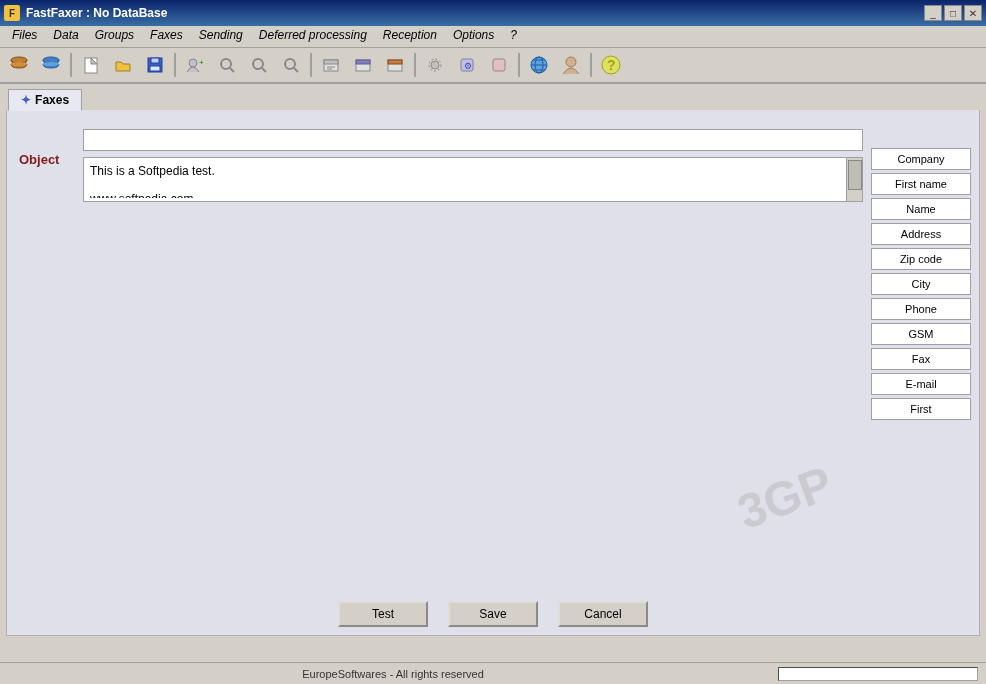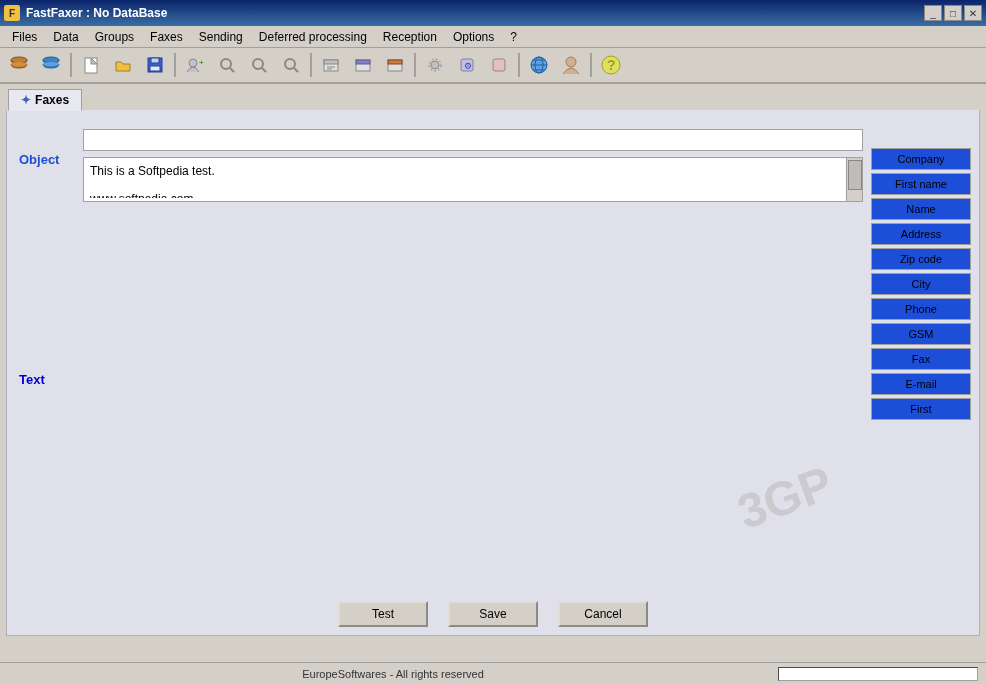--- a/index.html
+++ b/index.html
@@ -55,23 +55,23 @@
       cursor: pointer;
       display: flex; align-items: center; justify-content: center;
       color: #333;
     }
 
     
     .menu-bar {
       background: #d4d0c8;
       height: 22px;
       display: flex;
-      align-items: center;
       padding: 0 4px;
       border-bottom: 1px solid #a0a0a0;
+      font-style: italic;
     }
     .menu-item {
       padding: 2px 8px;
       cursor: pointer;
       font-size: 12px;
       color: #000;
     }
 
     
     .toolbar {
@@ -129,21 +129,21 @@
     }
 
     
     .left-labels {
       display: flex;
       flex-direction: column;
       width: 60px;
       min-width: 60px;
     }
     .label-object {
-      color: #1d4ed8;
+      color: #7f1d1d;
       font-weight: bold;
       font-size: 13px;
       padding-top: 6px;
       padding-left: 4px;
     }
     .label-text {
       color: #0000cc;
       font-weight: bold;
       font-size: 13px;
       padding-left: 4px;
@@ -200,21 +200,21 @@
     
     .right-panel {
       width: 100px;
       display: flex;
       flex-direction: column;
       gap: 3px;
       padding-top: 30px;
     }
     .field-btn {
       height: 22px;
-      background: #1d4ed8;
+      background: #ffffff;
       border: 1px solid #a0a0a0;
       cursor: pointer;
       font-size: 11px;
       text-align: center;
     }
 
     
     .bottom-buttons {
       display: flex;
       justify-content: center;
@@ -461,23 +461,20 @@
     </div>
   </div>
 
   <div class="fax-panel">
 
     <div class="content-body">
 
       <div class="left-labels">
         <div style="height:28px;"></div>
         <span class="label-object">Object</span>
-        <div style="flex:1; display:flex; align-items:center;">
-          <span class="label-text">Text</span>
-        </div>
       </div>
 
       <div class="center-panel">
 
         <input class="object-input" type="text" style="">
 
         <div class="text-area-wrapper">
           <div class="text-area-container">
             <textarea style="width: calc(100% - 16px);">This is a Softpedia test.
 

